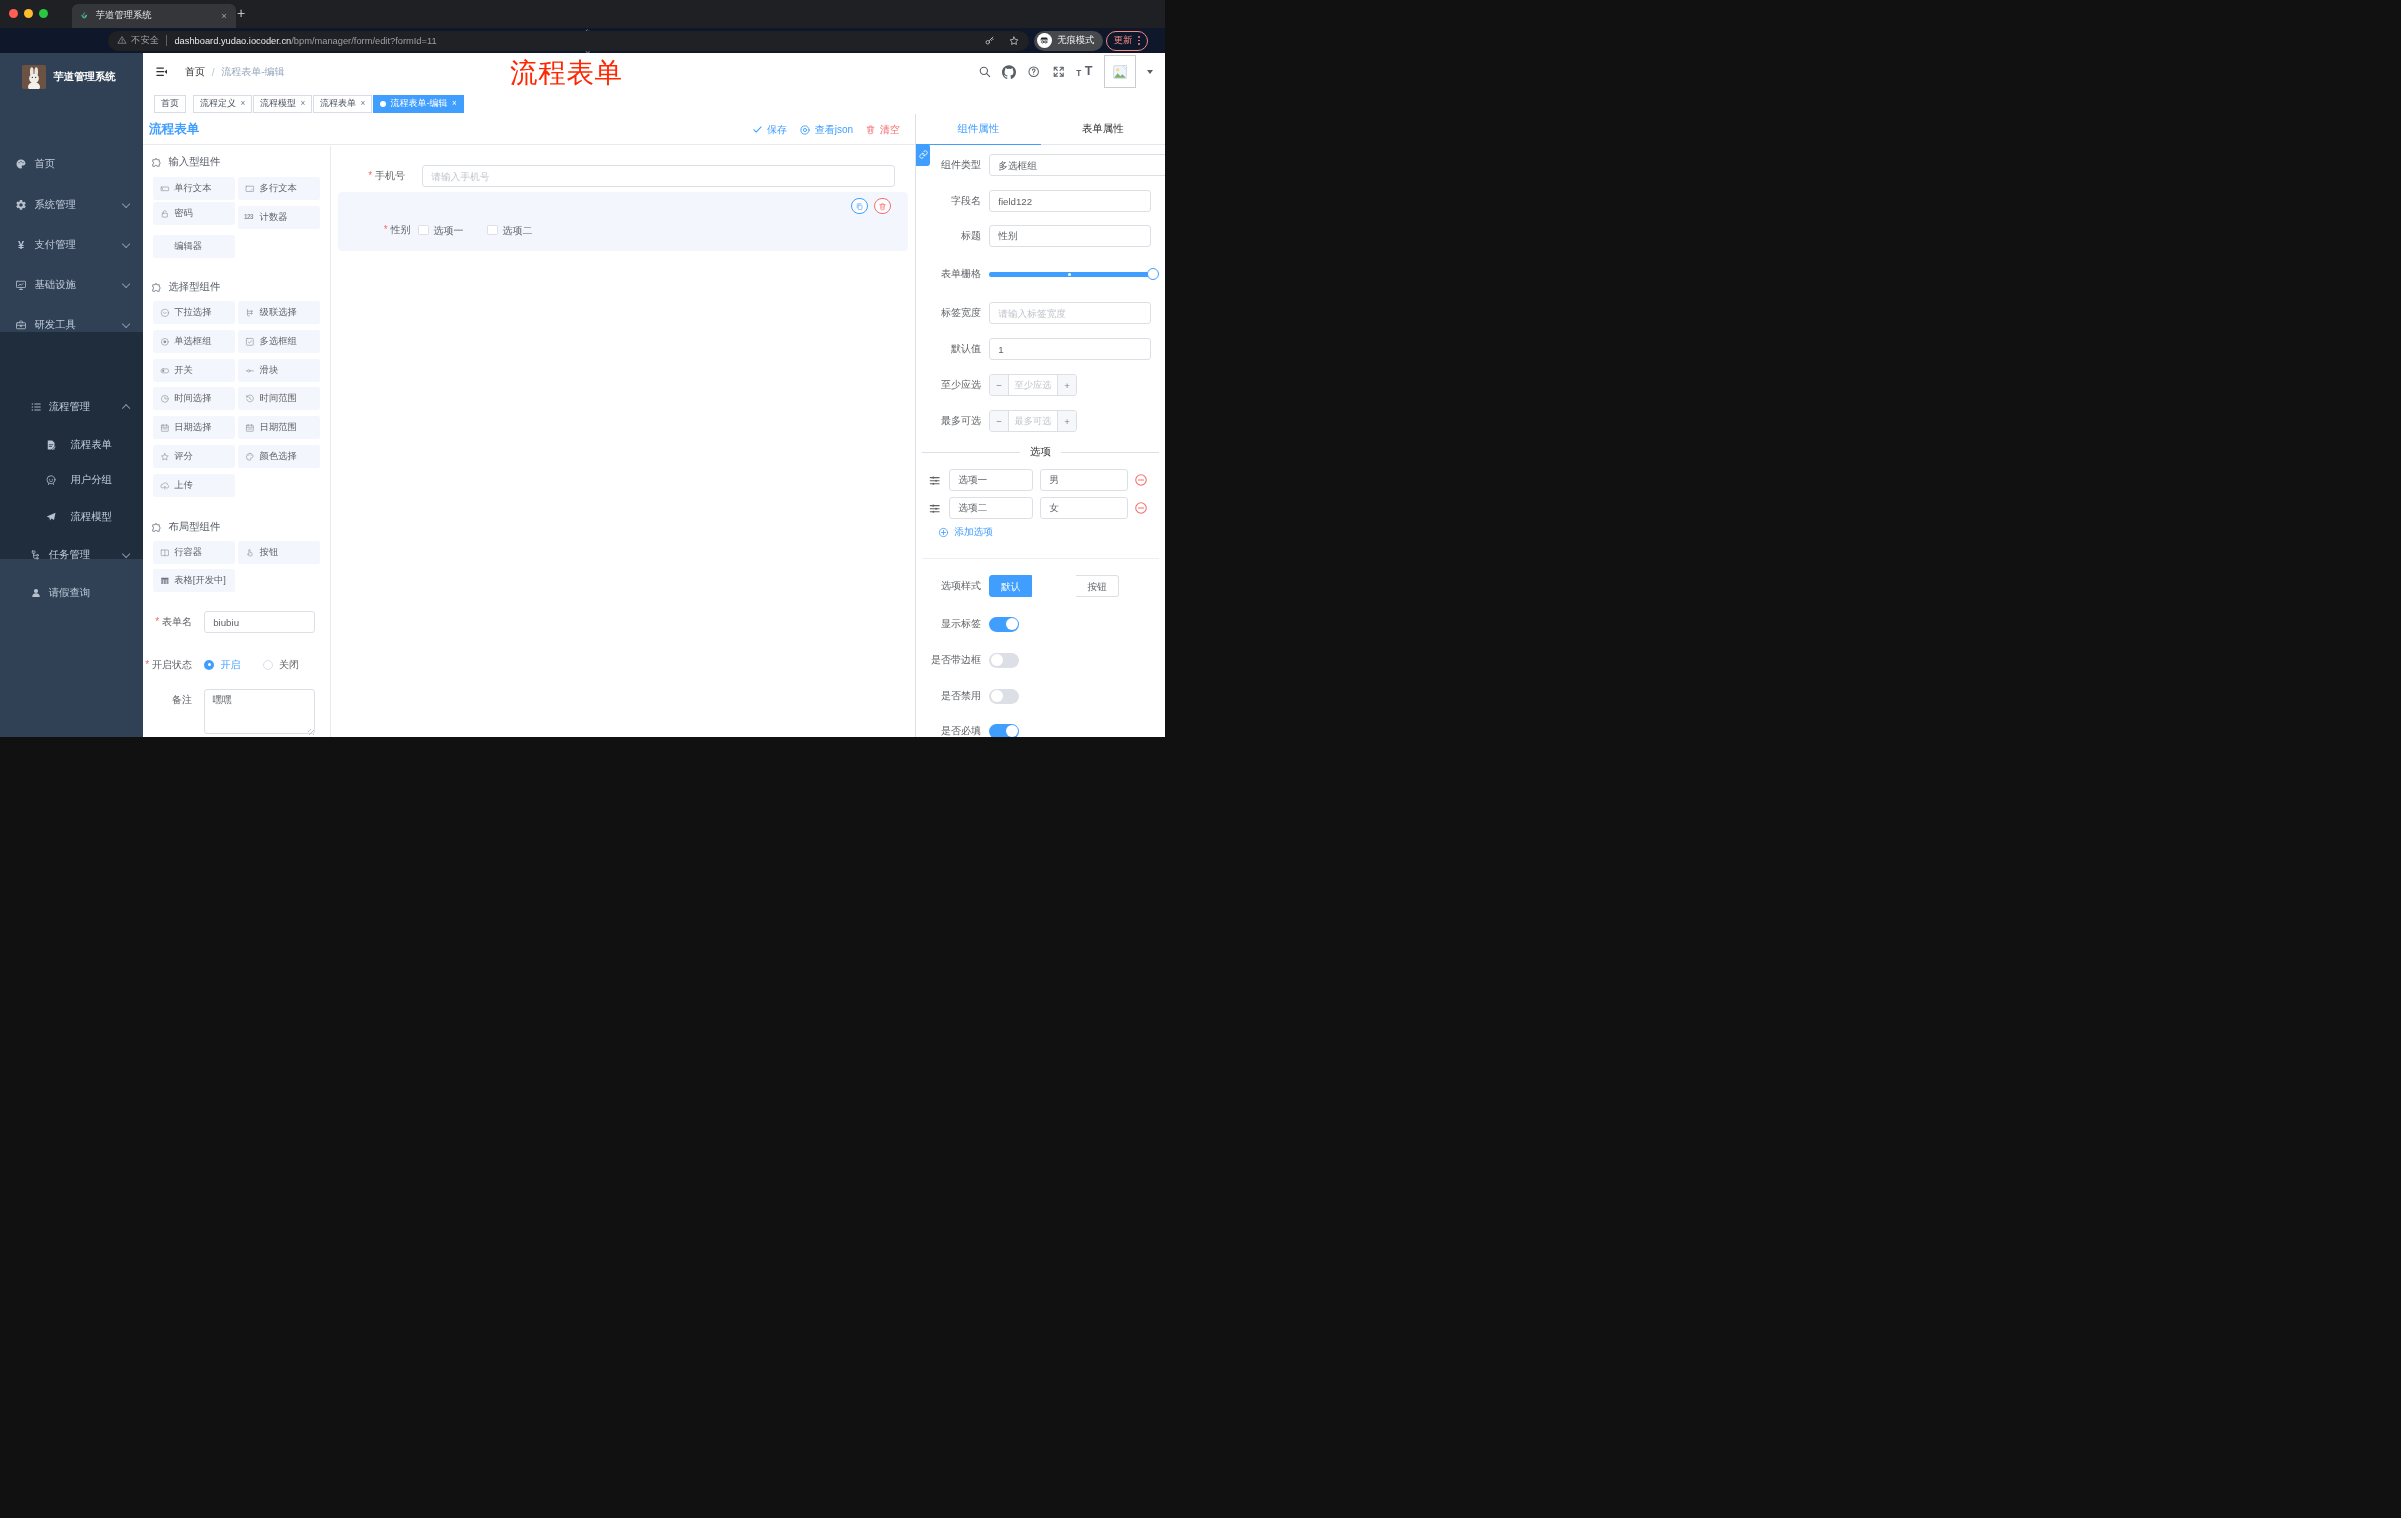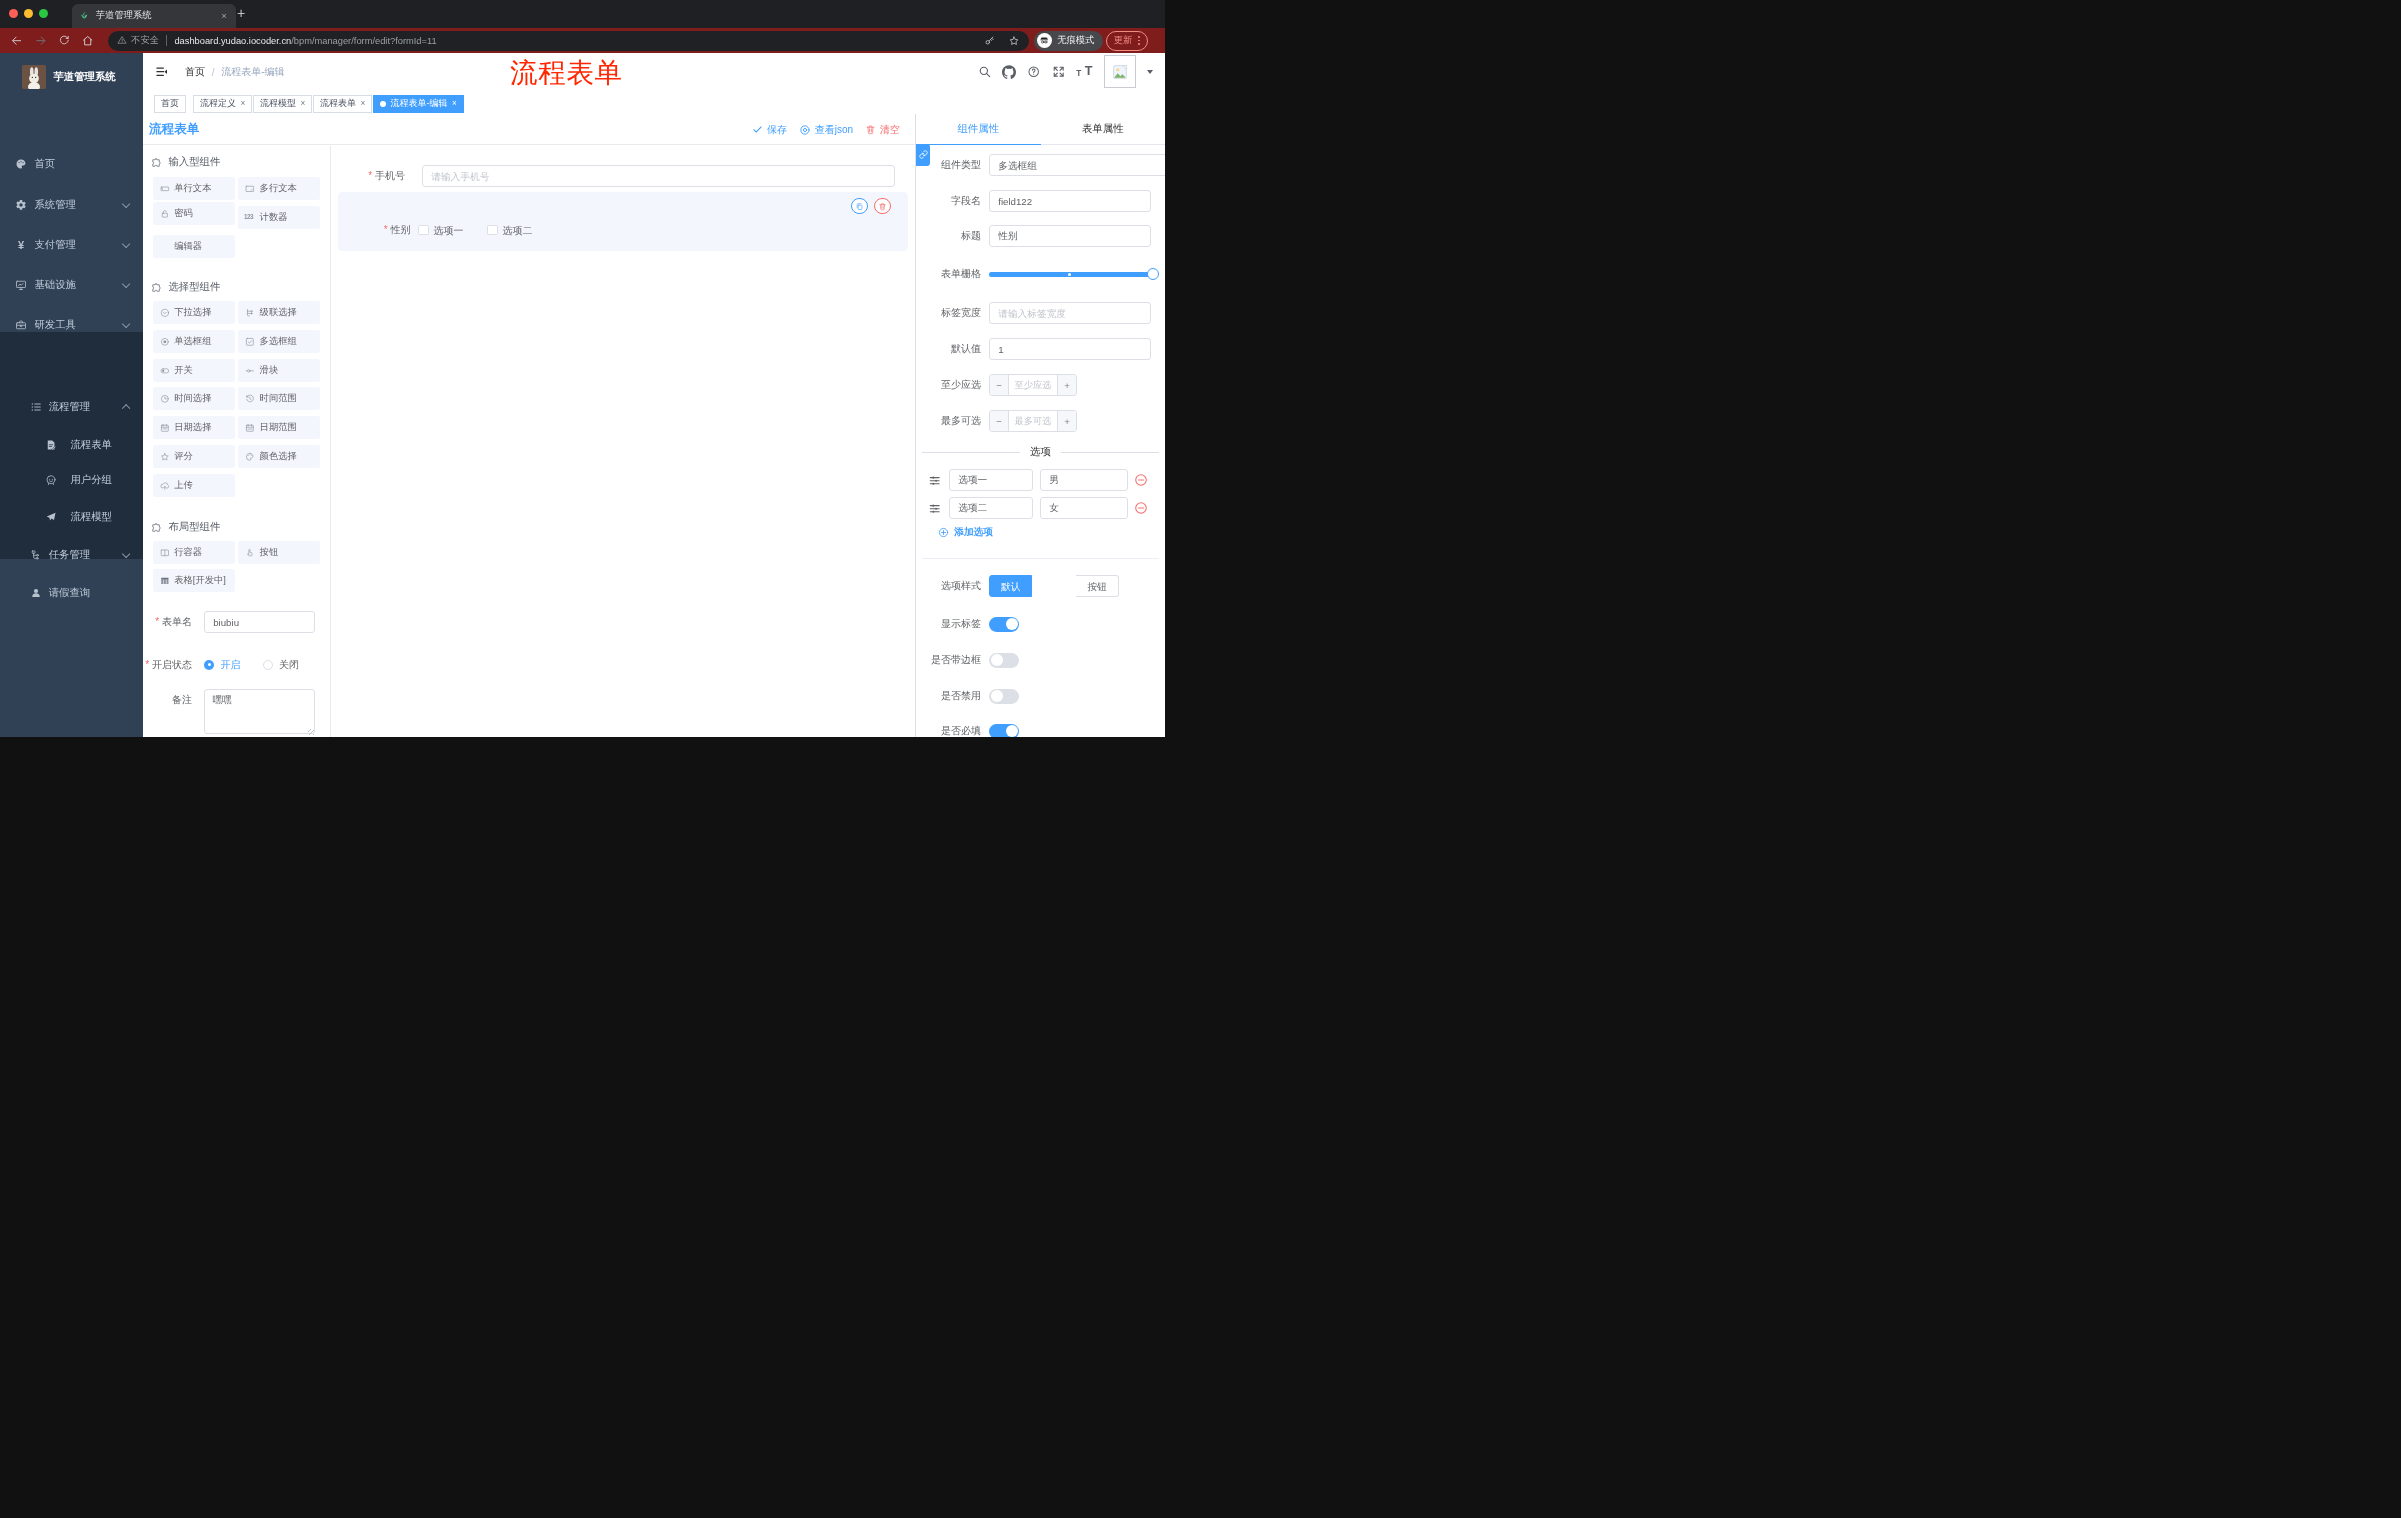--- a/index.html
+++ b/index.html
@@ -10,21 +10,21 @@
   
   .tabstrip{position:absolute;left:0;top:0;width:1165px;height:27.5px;background:#1f2023;}
   .lights{position:absolute;left:9px;top:9px;display:flex;gap:6px;}
   .light{width:9px;height:9px;border-radius:50%;}
   .l-red{background:#ff5f57}.l-yel{background:#febc2e}.l-grn{background:#28c840}
   .btab{position:absolute;left:72px;top:3.7px;width:149px;height:24px;background:#35363a;
         border-radius:6px 6px 0 0;display:flex;align-items:center;padding:0 7.4px;color:#e8eaed;font-size:9.3px;}
   .btab .ttl{margin-left:6px;flex:1;white-space:nowrap;overflow:hidden;}
   .btab .x{color:#9aa0a6;font-size:9.7px;padding:0 1.5px;}
   .newtab{position:absolute;left:232px;top:5.2px;color:#c0c4c9;font-size:14px;line-height:16.3px;width:18px;text-align:center;}
-  .urlbar{position:absolute;left:0;top:27.5px;width:1165px;height:26px;background:#7f1d1d;display:flex;align-items:center;}
+  .urlbar{position:absolute;left:0;top:27.5px;width:1165px;height:26px;background:#0f172a;display:flex;align-items:center;flex-direction:column;}
   .nav-ic{color:#d6d8da;margin-left:10.4px;}
   .nav-ic.dim{color:#74787d;}
   .addr{position:absolute;left:108px;top:3px;width:921px;height:20px;background:#202124;border-radius:10.4px;
         display:flex;align-items:center;padding:0 9px;box-sizing:border-box;font-size:9.3px;}
   .addr .sec{color:#9aa0a6;display:flex;align-items:center;gap:3.7px;}
   .addr .div{width:0.7px;height:10.4px;background:#5f6368;margin:0 7.4px;}
   .addr .host{color:#e8eaed;}
   .addr .path{color:#9aa0a6;}
   .addr .right{margin-left:auto;display:flex;align-items:center;gap:12px;color:#c7cbd1;}
   .incog{position:absolute;left:1034px;top:3px;height:20px;border-radius:10.4px;background:#47484c;
@@ -147,21 +147,21 @@
   .seg{position:absolute;left:73px;display:flex;height:22px;gap:44px;}
   .seg .sg{box-sizing:border-box;height:22px;line-height:21px;padding:0 11px;font-size:9.7px;cursor:pointer;}
   .seg .sg.on{background:#409EFF;border:0.7px solid #409EFF;color:#fff;border-radius:3px 0 0 3px;}
   .seg .sg.off{background:#fff;border:0.7px solid #dcdfe6;border-left:none;color:#606266;border-radius:0 3px 3px 0;}
   .toggle{position:absolute;left:73px;top:3.7px;width:30px;height:15px;border-radius:7.4px;cursor:pointer;}
   .toggle.on{background:#409EFF;}
   .toggle.off{background:#dcdfe6;}
   .toggle .knob{position:absolute;top:1.5px;width:12px;height:12px;border-radius:50%;background:#fff;}
   .toggle.on .knob{right:1.5px;}
   .toggle.off .knob{left:1.5px;}
-  .addopt{position:absolute;display:flex;align-items:center;gap:5.2px;color:#409EFF;font-size:9.7px;cursor:pointer;font-weight:bold;}
+  .addopt{position:absolute;display:flex;align-items:center;gap:5.2px;color:#409EFF;font-size:9.7px;cursor:pointer;}
 </style>
 </head>
 <body>
 
 <svg width="0" height="0" style="position:absolute">
   <defs>
     <symbol id="i-plant" viewBox="0 0 24 24">
         <path d="M12 20c.3-4.8-2.4-8.3-7-9.4 1 4.9 3.4 8.4 7 9.4z" fill="#3eaf7c" stroke="none"></path>
         <path d="M12 20c-.3-4.8 2.4-8.3 7-9.4-1 4.9-3.4 8.4-7 9.4z" fill="#58c08d" stroke="none"></path>
         <path d="M12.2 13c-.4-3.4.5-6.4 2.6-9-3.3 1.2-5.1 3.7-5 7 0 .9.9 1.7 2.4 2z" fill="#3eaf7c" stroke="none"></path>

